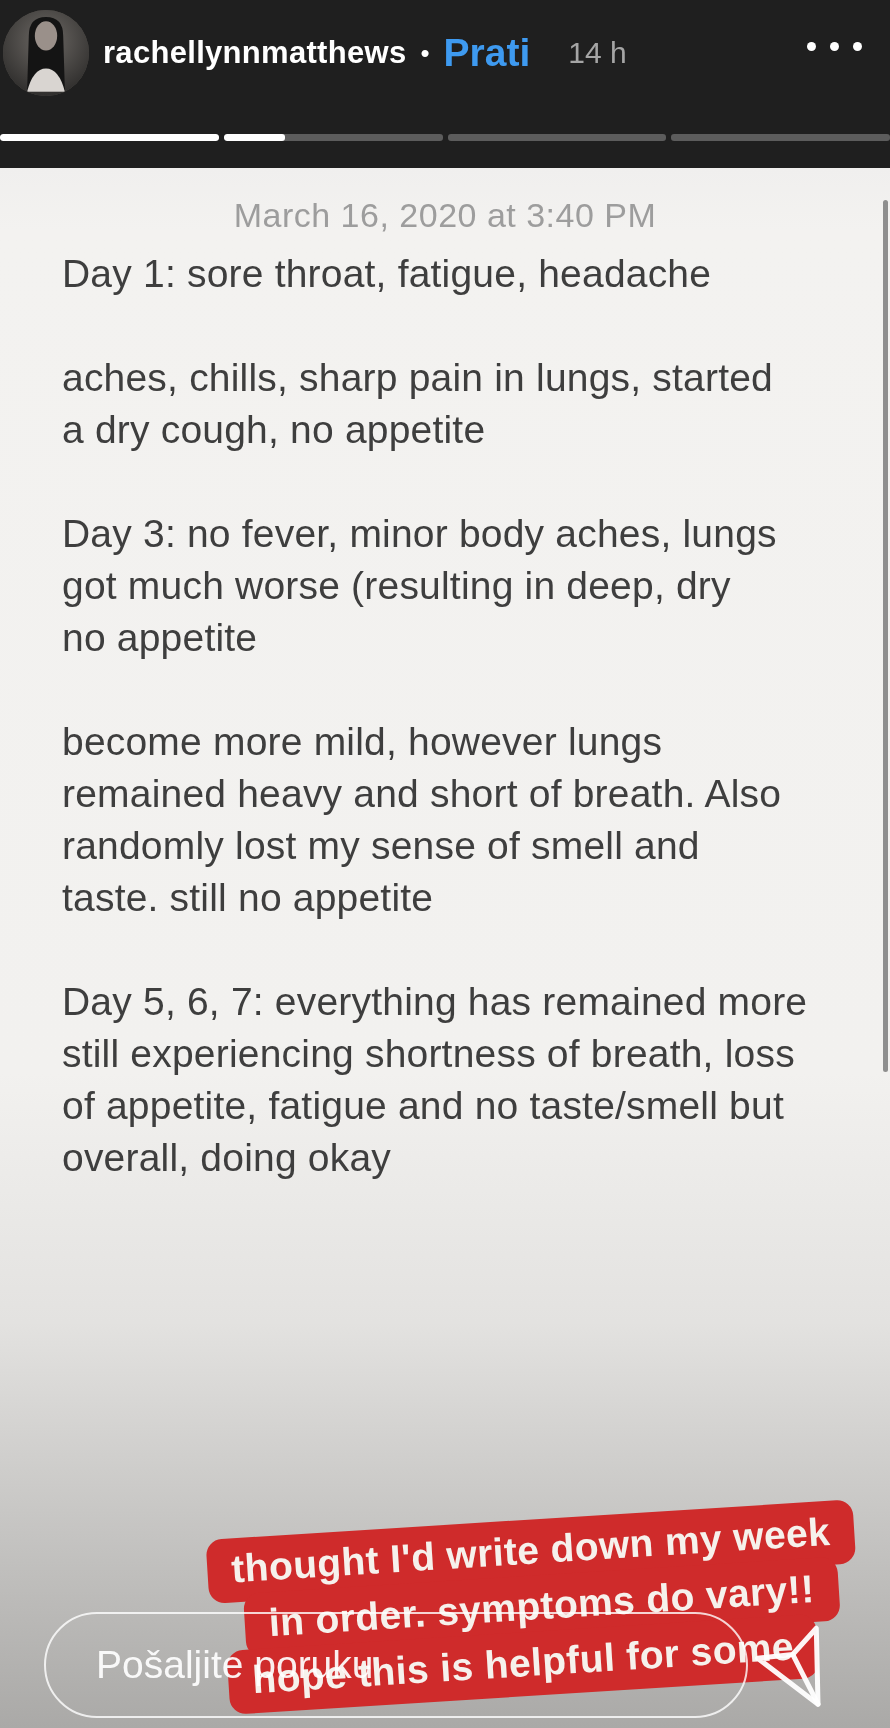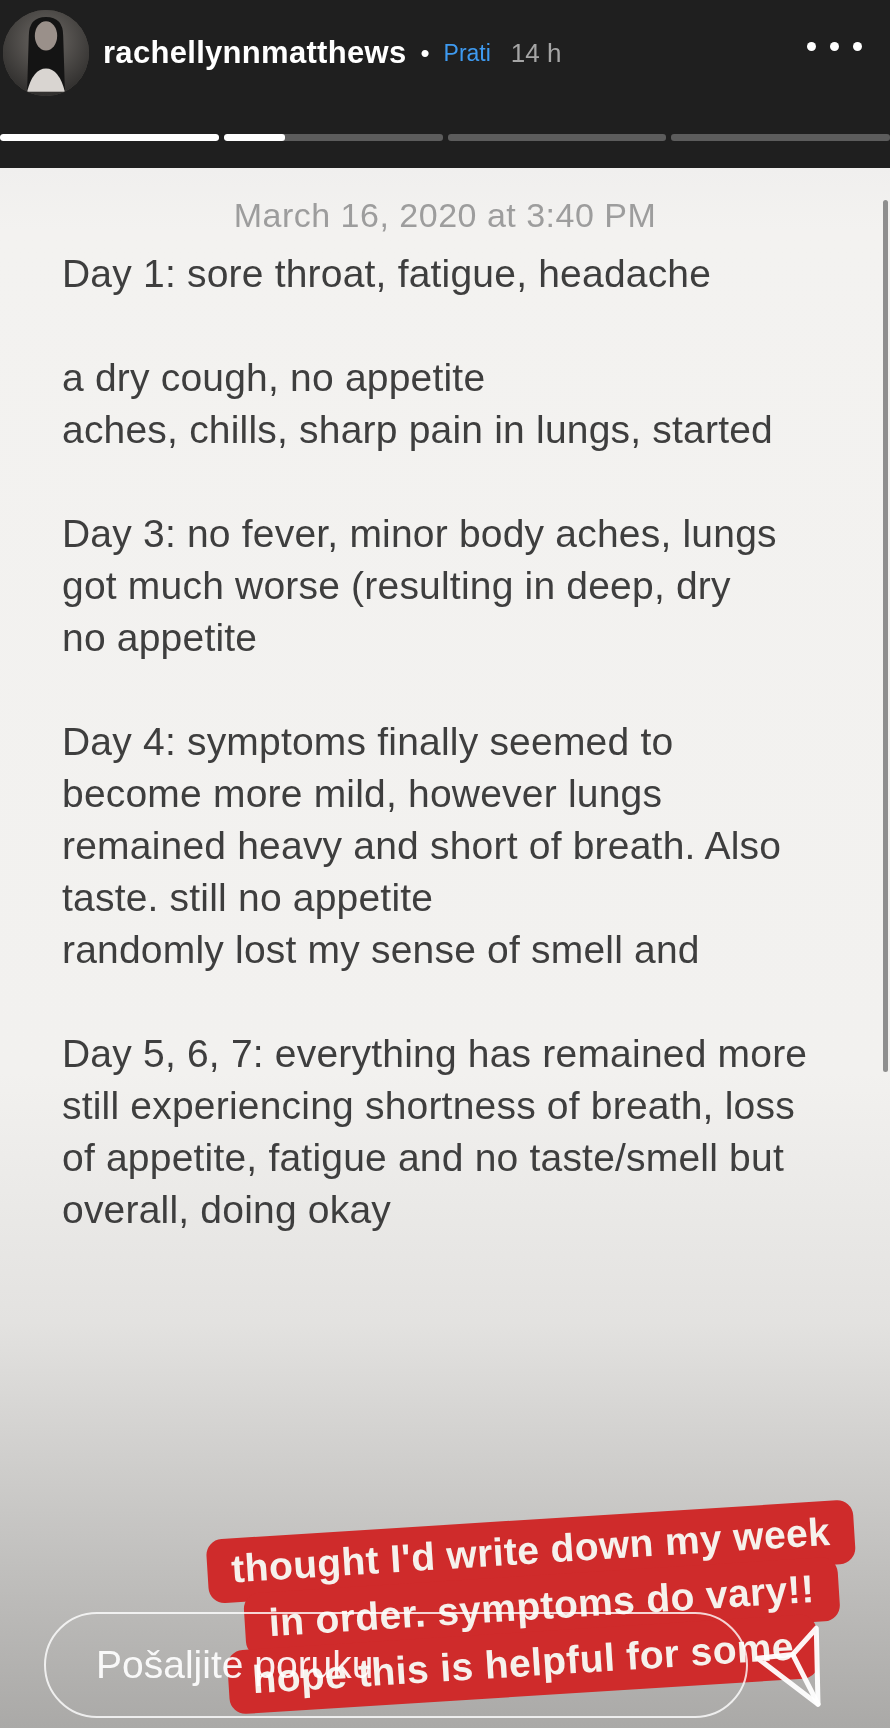--- a/index.html
+++ b/index.html
@@ -6,22 +6,22 @@
   #stage{position:relative;width:890px;height:1728px;overflow:hidden;
          background:#15803d;font-family:"Liberation Sans",sans-serif;}
 
   
   .header{position:absolute;left:0;top:0;width:890px;height:168px;background:#1f1f1f;}
   .avatar{position:absolute;left:3px;top:10px;width:86px;height:86px;border-radius:50%;
           overflow:hidden;background:#2c2c2c;}
   .hrow{position:absolute;left:103px;top:30px;height:46px;display:flex;align-items:center;gap:14px;}
   .uname{color:#fff;font-size:31px;font-weight:700;letter-spacing:.3px;}
   .hdot{color:#fff;font-size:26px;}
-  .follow{color:#3e9af0;font-size:23px;font-weight:400;cursor:pointer;}
-  .tstamp{color:#a5a5a5;font-size:26px;margin-left:6px;}
+  .follow{color:#3e9af0;font-size:39px;font-weight:700;cursor:pointer;}
+  .tstamp{color:#a5a5a5;font-size:30px;margin-left:24px;}
   .menu{position:absolute;right:28px;top:42px;display:flex;gap:14px;cursor:pointer;}
   .menu i{width:9px;height:9px;border-radius:50%;background:#fff;display:block;}
 
   
   .progress{position:absolute;left:0;top:134px;width:890px;height:7px;display:flex;gap:5px;}
   .seg{flex:1;height:7px;background:#5c5c5c;border-radius:3px;overflow:hidden;}
   .seg .fill{height:100%;background:#ffffff;border-radius:3px;width:0;}
 
   
   .content{position:absolute;left:0;top:168px;width:890px;height:1560px;
@@ -104,34 +104,33 @@
     </div>
   </div>
 
   <div class="content">
     <div class="noteDate">March 16, 2020 at 3:40 PM</div>
     <div class="noteBody">
       <p class="para">
         <span class="line">Day 1: sore throat, fatigue, headache</span>
       </p>
       <p class="para">
+        <span class="line">aches, chills, sharp pain in lungs, started</span>
         <span class="line">a dry cough, no appetite</span>
-        <span class="line">aches, chills, sharp pain in lungs, started</span>
       </p>
       <p class="para">
         <span class="line">Day 3: no fever, minor body aches, lungs</span>
         <span class="line">got much worse (resulting in deep, dry</span>
         <span class="line">no appetite</span>
       </p>
       <p class="para">
-        <span class="line">Day 4: symptoms finally seemed to</span>
         <span class="line">become more mild, however lungs</span>
         <span class="line">remained heavy and short of breath. Also</span>
+        <span class="line">randomly lost my sense of smell and</span>
         <span class="line">taste. still no appetite</span>
-        <span class="line">randomly lost my sense of smell and</span>
       </p>
       <p class="para">
         <span class="line">Day 5, 6, 7: everything has remained more</span>
         <span class="line">still experiencing shortness of breath, loss</span>
         <span class="line">of appetite, fatigue and no taste/smell but</span>
         <span class="line">overall, doing okay</span>
       </p>
     </div>
     <div class="scrollbar"></div>
   </div>

